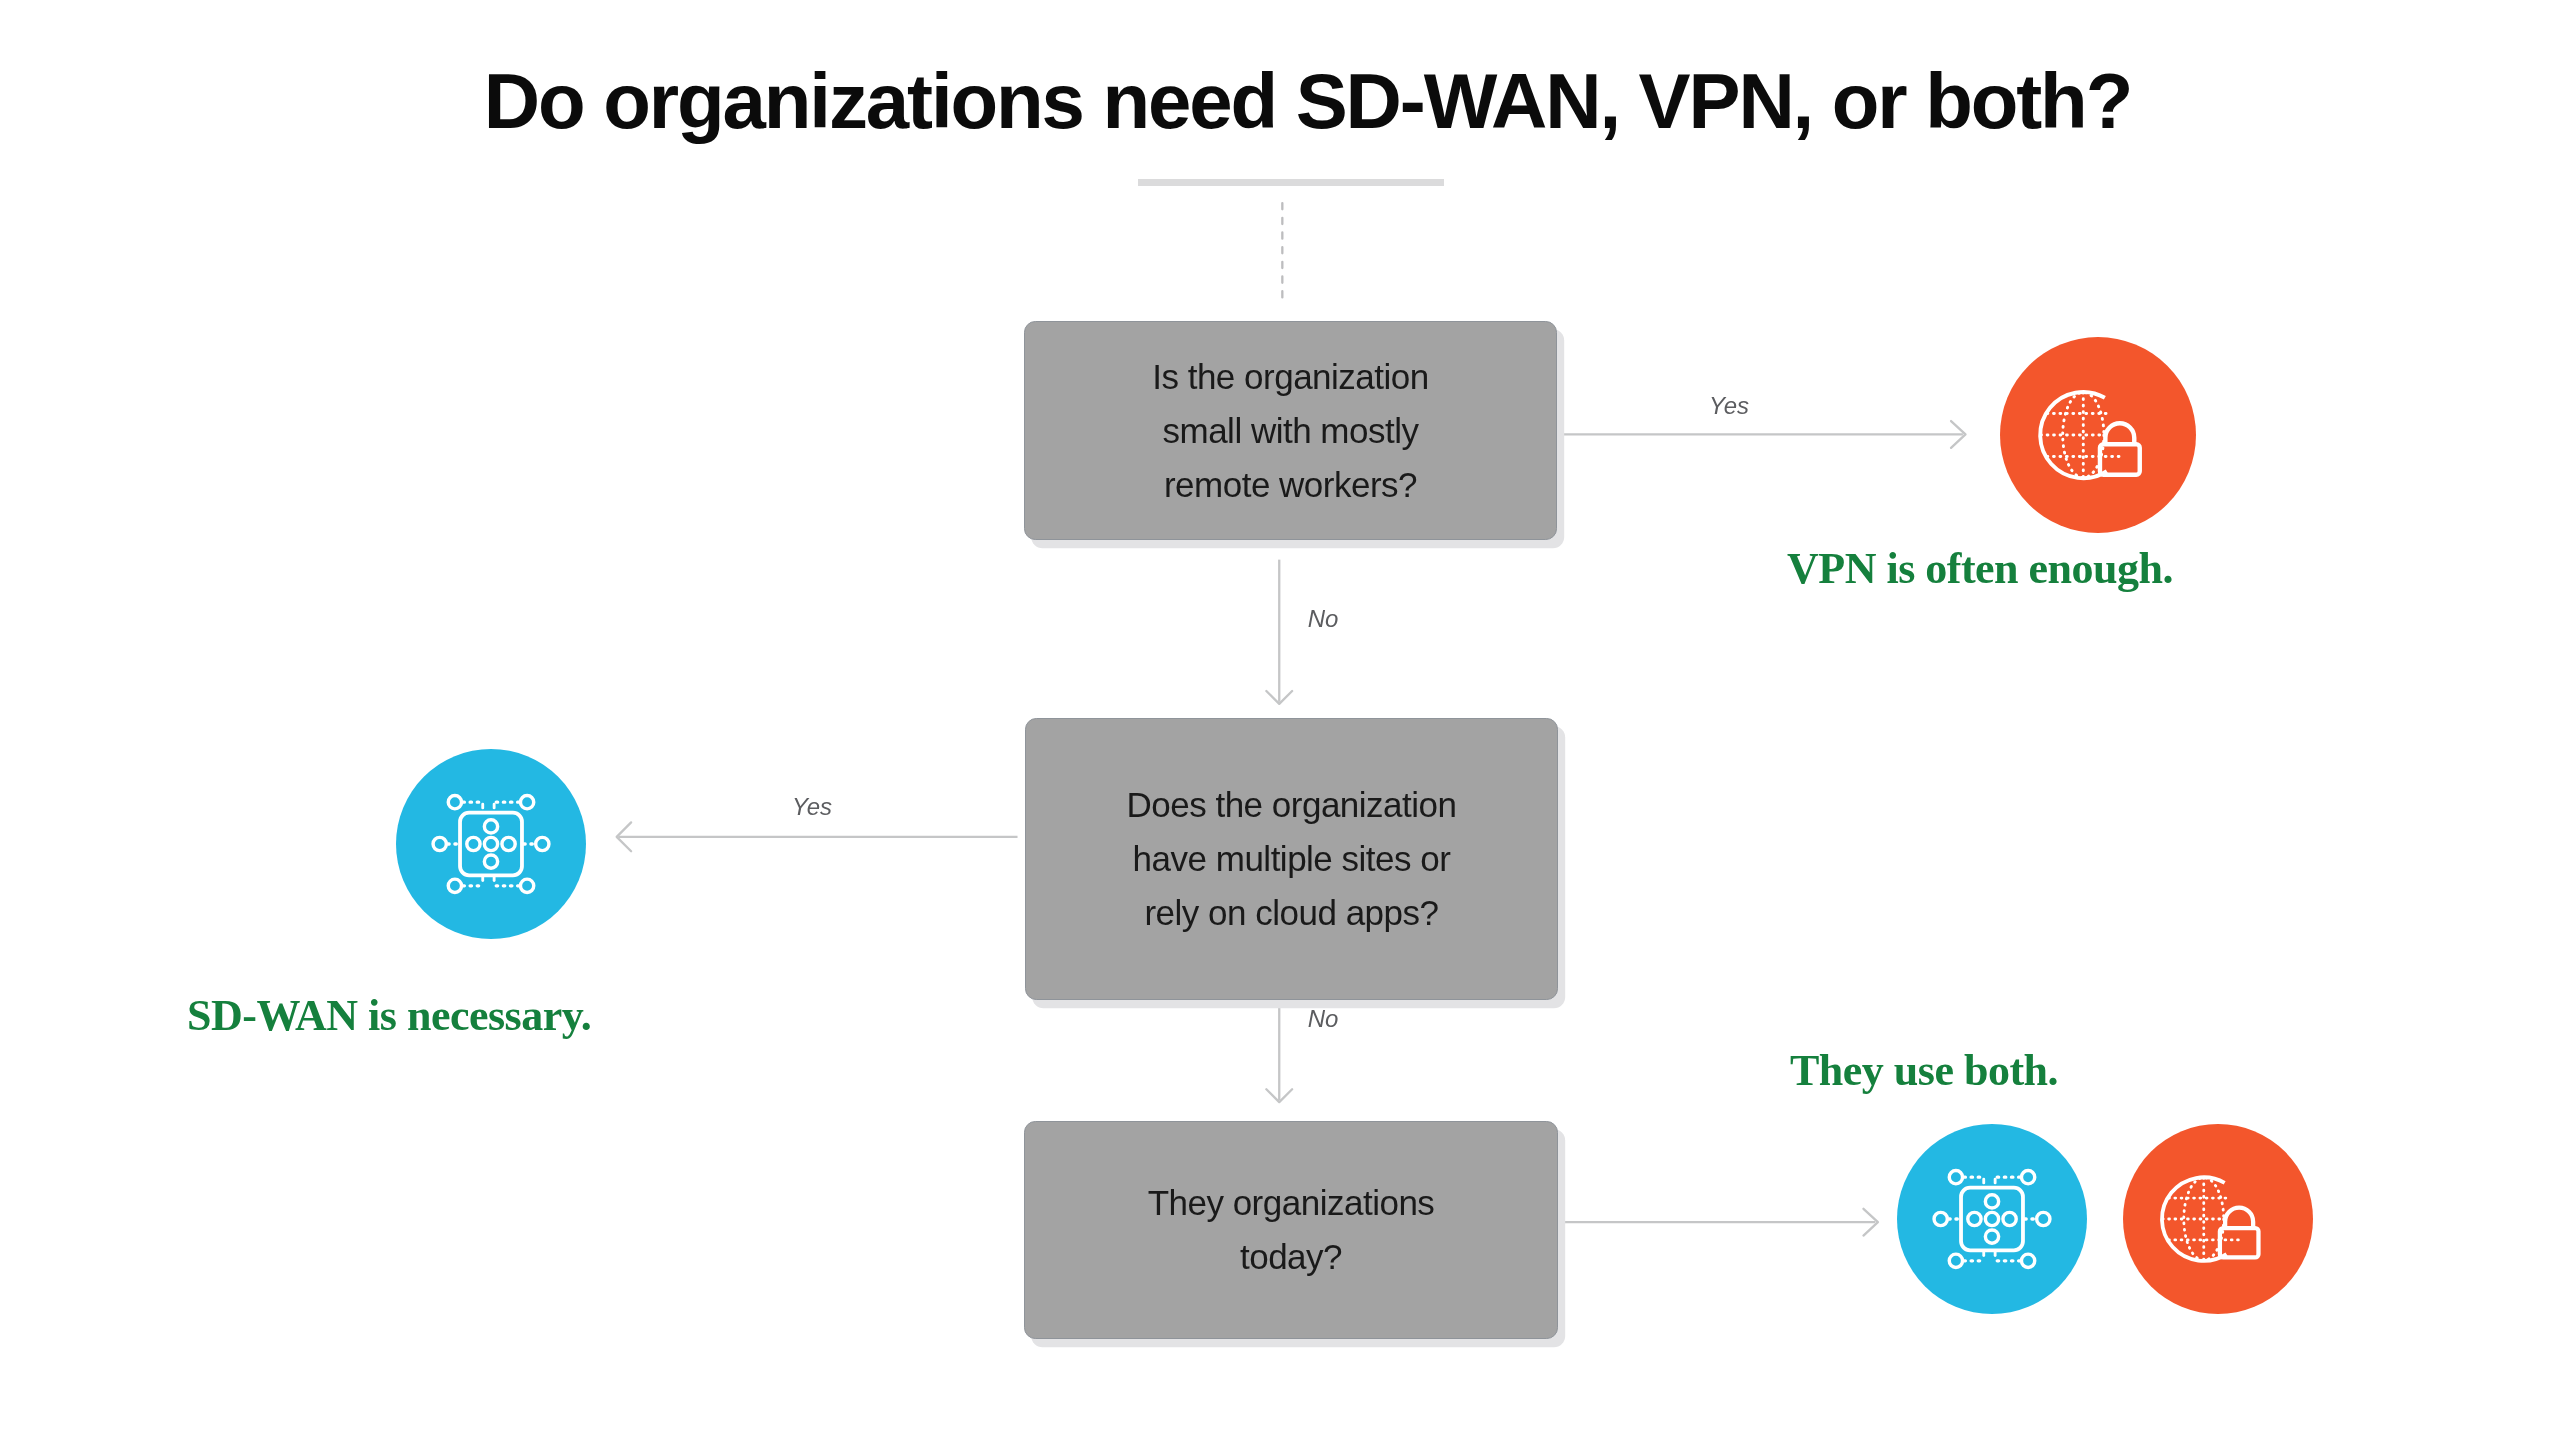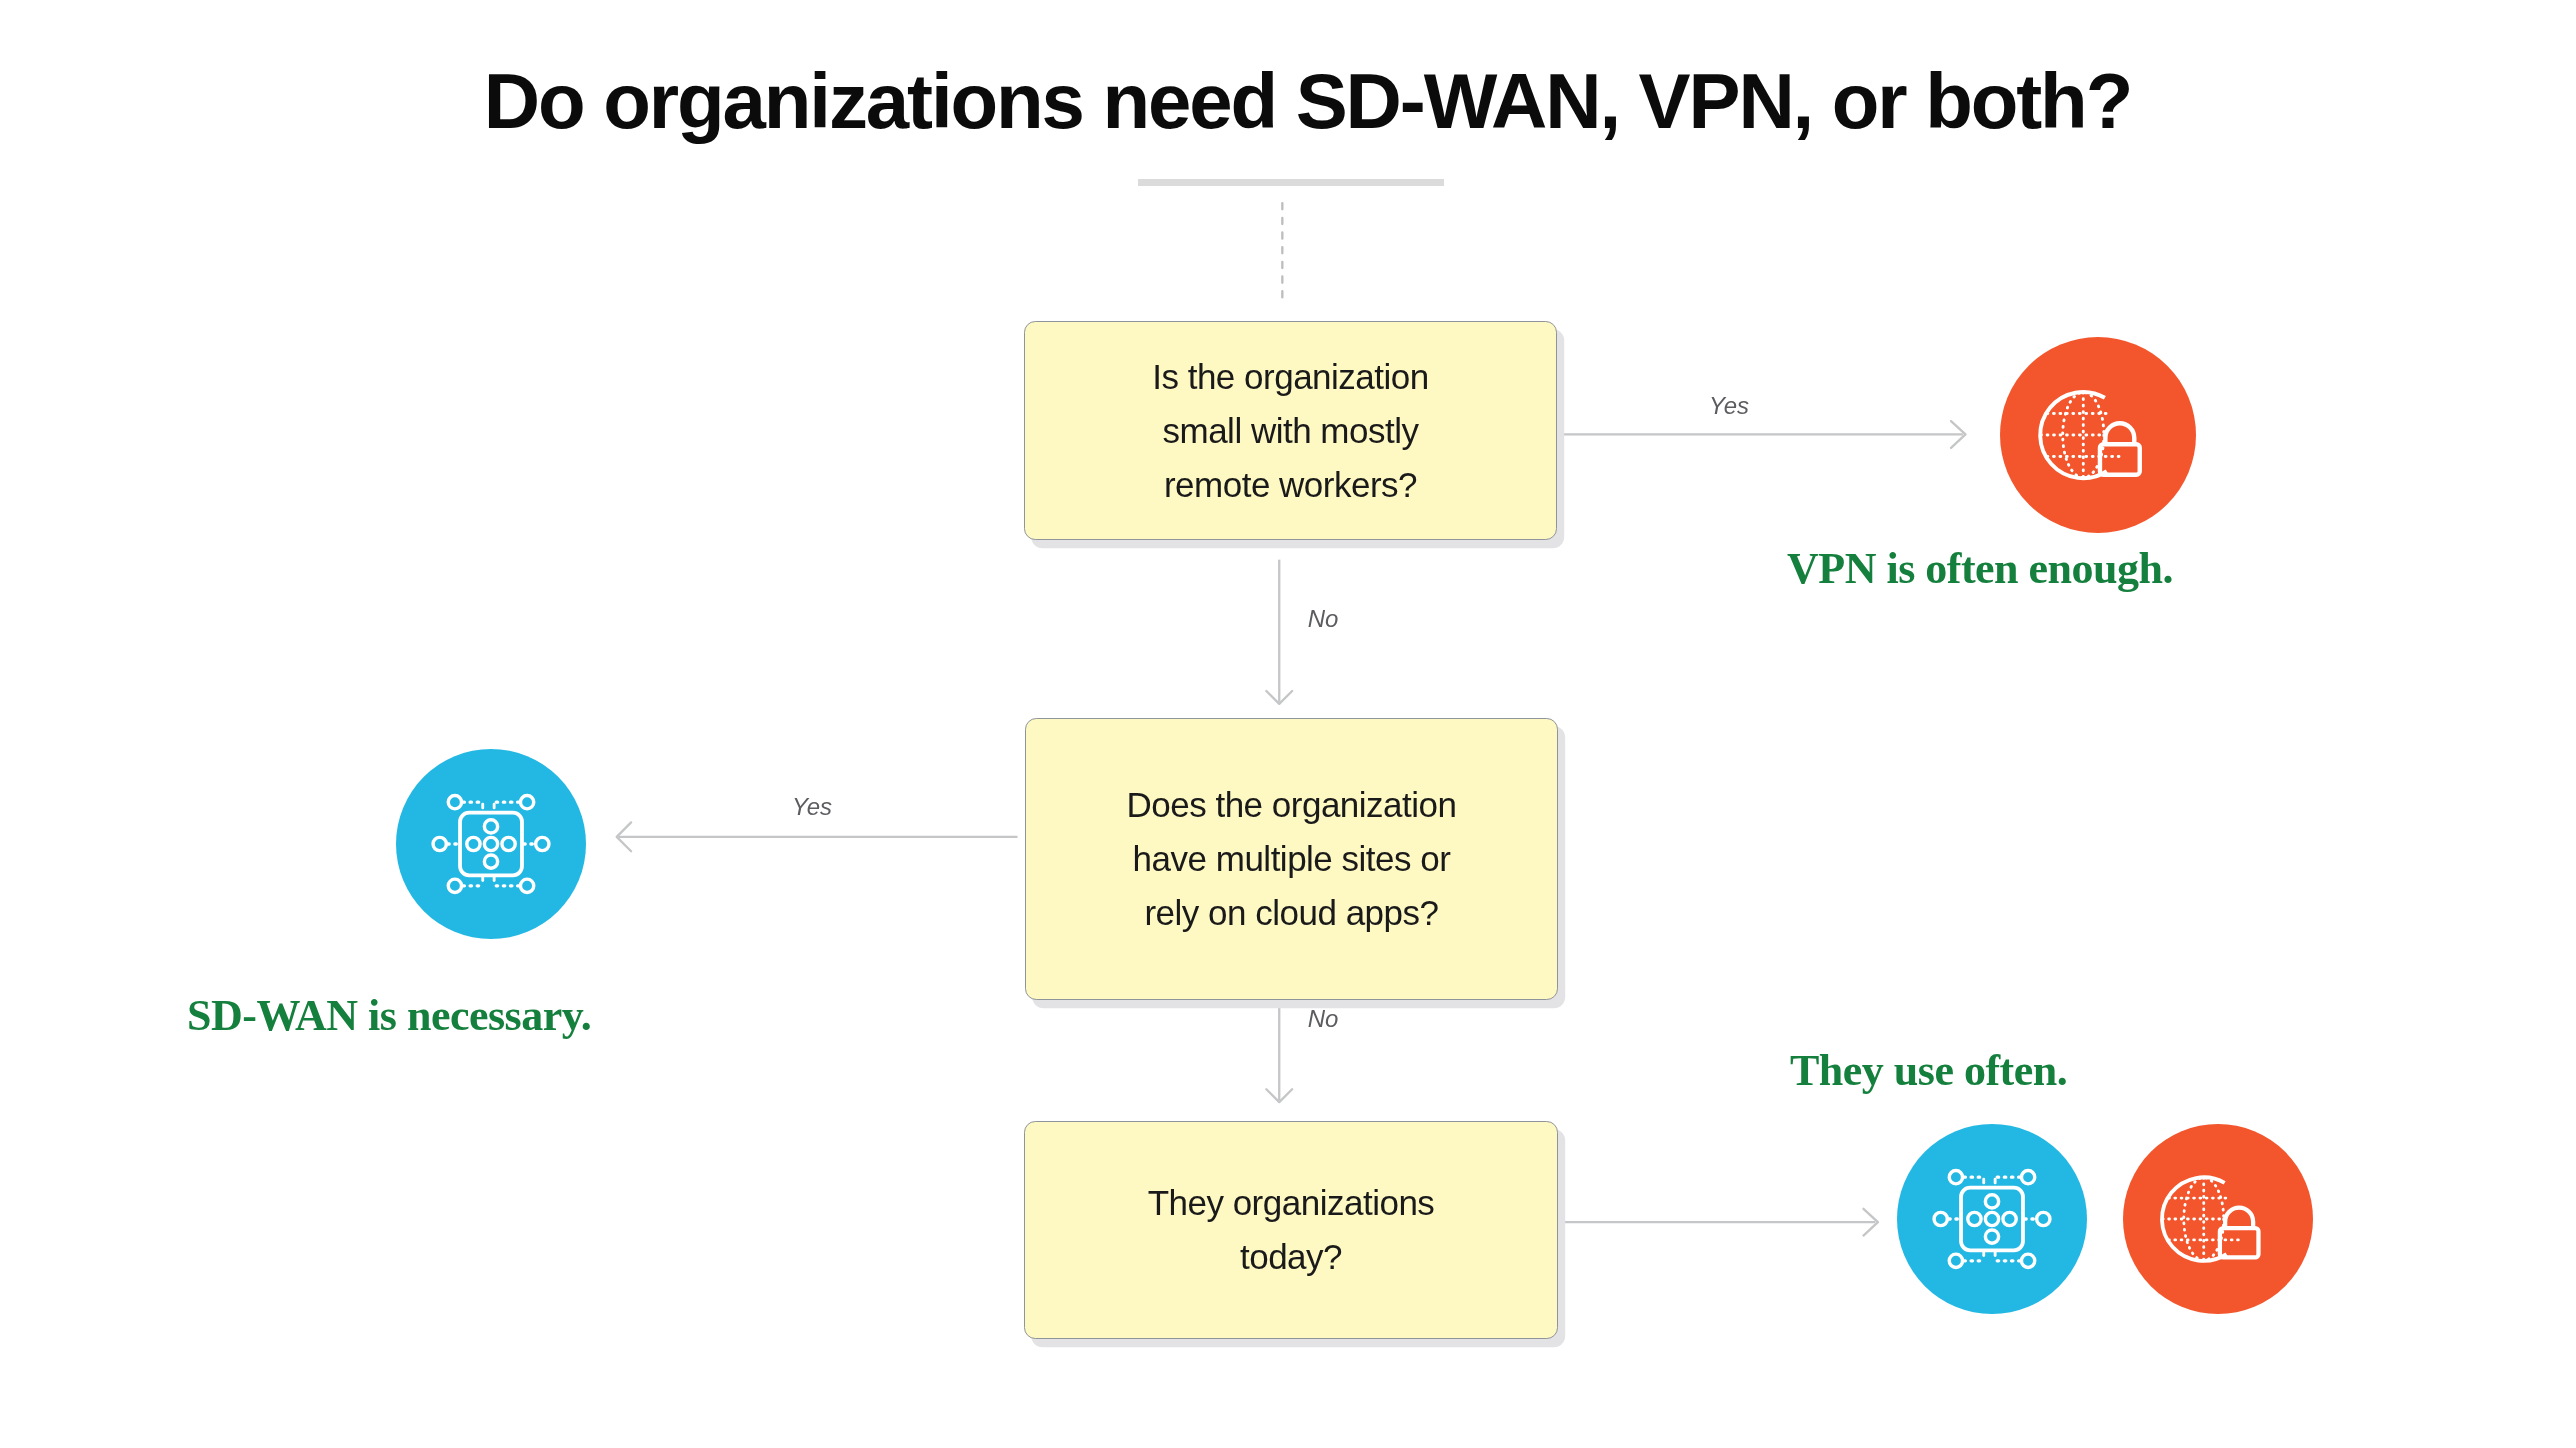--- a/index.html
+++ b/index.html
@@ -17,21 +17,21 @@
     position:absolute;left:1138px;top:179px;width:306px;height:7.2px;
     background:#dbdbdc;
   }
   
   #wires{position:absolute;left:0;top:0;width:2576px;height:1449px;pointer-events:none;}
   .wire{stroke:#c5c6c7;stroke-width:4.5;fill:none;}
   .wire-head{stroke:#c5c6c7;stroke-width:4.5;fill:none;stroke-linecap:round;stroke-linejoin:round;}
   .wire-dashed{stroke:#bdbdbf;stroke-width:4.5;fill:none;stroke-dasharray:12 16.5;stroke-linecap:round;}
   
   .qbox{
-    position:absolute;box-sizing:border-box;background:#fef9c3;
+    position:absolute;box-sizing:border-box;background:#a3a3a3;
     border:1.8px solid #8f949a;border-radius:11.3px;
     box-shadow:7.2px 8.2px 0.5px #e3e3e5;
     display:flex;align-items:center;justify-content:center;text-align:center;
   }
   .qbox .qtext{
     font-size:35px;line-height:54px;color:#1a1a1a;letter-spacing:-0.5px;
     white-space:pre-line;
   }
   #qbox-1{left:1024px;top:321px;width:533px;height:219px;}
   #qbox-2{left:1025px;top:718px;width:533px;height:282px;}
@@ -162,21 +162,21 @@
       <g class="glyph-dot" stroke-width="3" stroke-dasharray="4 4.5">
         <line x1="91.3" y1="58" x2="91.3" y2="65.5"></line>
         <line x1="103.3" y1="58" x2="103.3" y2="65.5"></line>
         <line x1="91.3" y1="134.5" x2="91.3" y2="142"></line>
         <line x1="103.3" y1="134.5" x2="103.3" y2="142"></line>
       </g>
     </svg>
   </div>
   <div class="result-label" id="result-sdwan">SD-WAN is necessary.</div>
 
-  <div class="result-label" id="result-both">They use often.</div>
+  <div class="result-label" id="result-both">They use both.</div>
 
   <div class="disc disc-cyan" id="disc-sdwan-2">
     <svg viewBox="0 0 200 200" xmlns="http://www.w3.org/2000/svg">
       <rect class="glyph" stroke-width="4" x="67.4" y="67" width="65.2" height="66" rx="9.5"></rect>
       <g class="glyph" stroke-width="3.6">
         <circle cx="100" cy="100" r="7"></circle>
         <circle cx="100" cy="81.5" r="7"></circle>
         <circle cx="100" cy="118.5" r="7"></circle>
         <circle cx="81.5" cy="100" r="7"></circle>
         <circle cx="118.5" cy="100" r="7"></circle>

